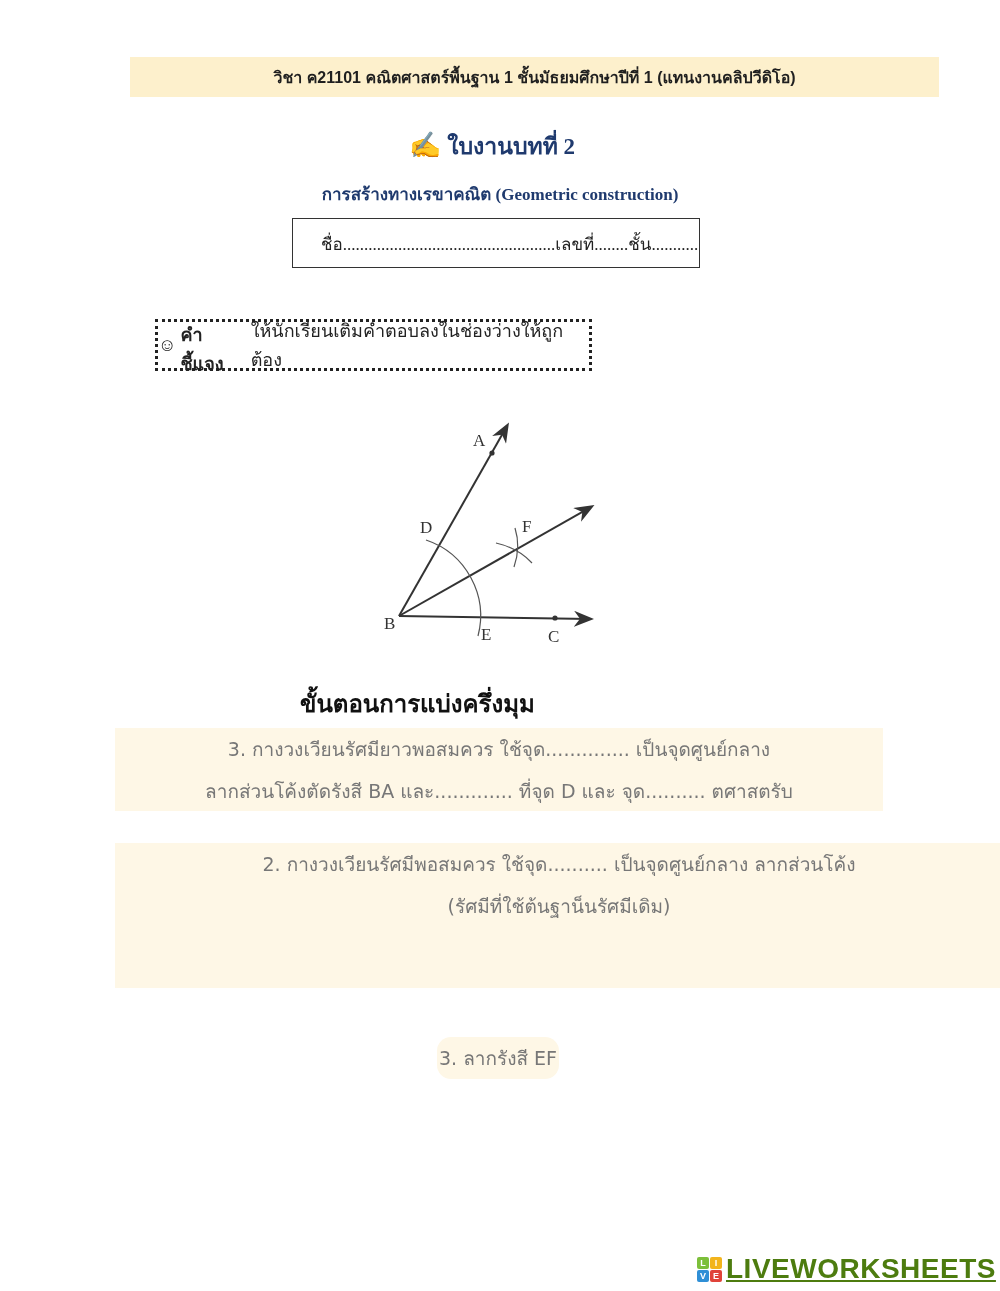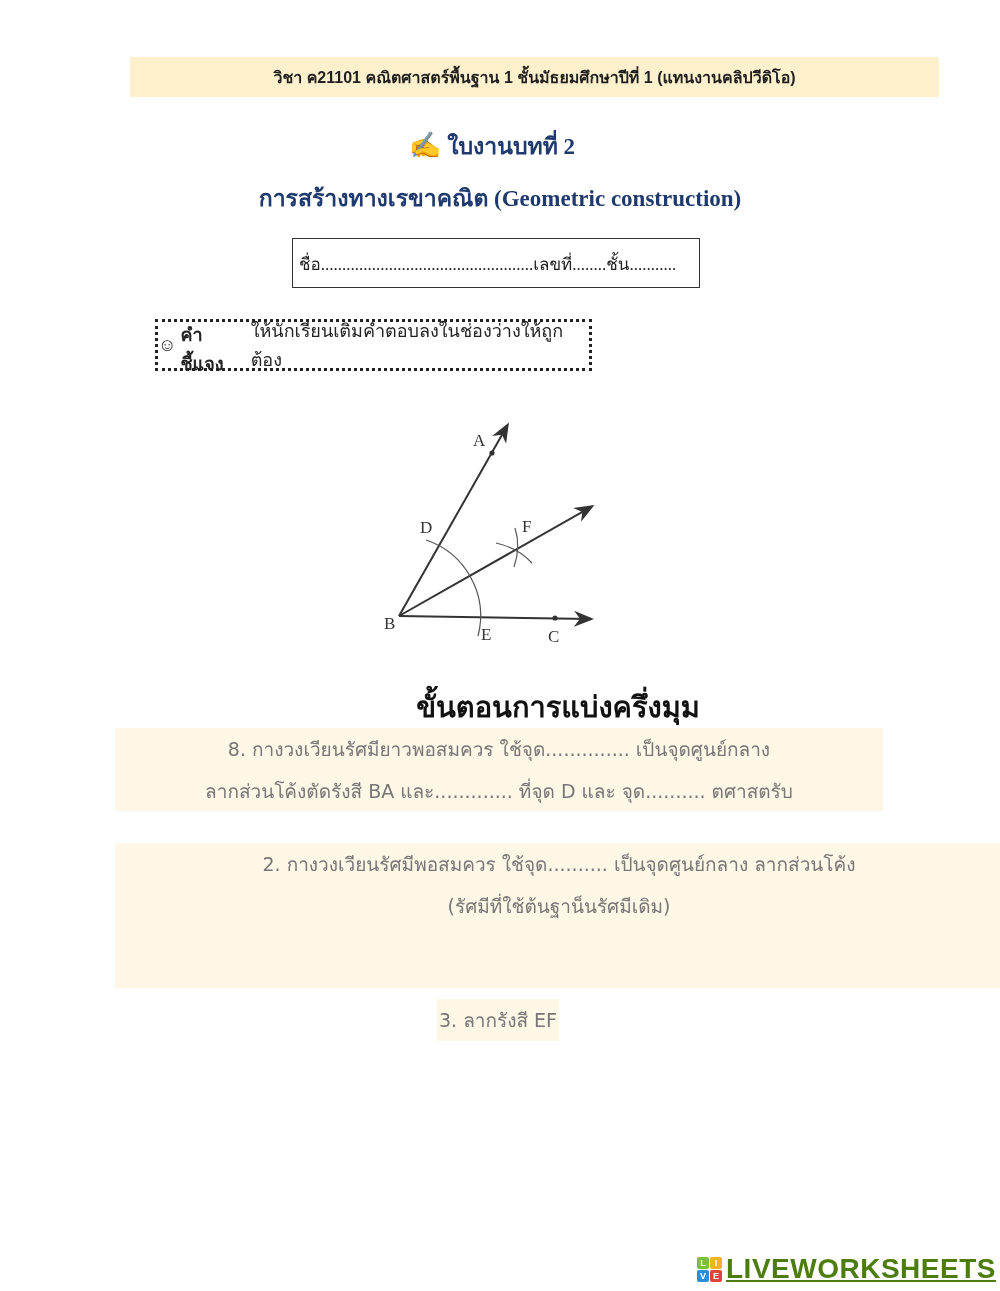--- a/index.html
+++ b/index.html
@@ -13,46 +13,46 @@
       display: flex; align-items: center; justify-content: center;
       font-family: "Liberation Sans", sans-serif; font-weight: bold; font-size: 16px; color: #1f1f1f;
     }
     .sheet-title {
       left: 292px; top: 128px; width: 400px; text-align: center;
       font-family: "Liberation Serif", serif; font-weight: bold; font-size: 23px; color: #1f3a6e;
     }
     .sheet-title .pen { font-size: 26px; color: #222; margin-right: 6px; }
     .sheet-subtitle {
       left: 250px; top: 180px; width: 500px; text-align: center;
-      font-family: "Liberation Serif", serif; font-weight: bold; font-size: 23px; color: #1f3a6e;
+      font-family: "Liberation Serif", serif; font-weight: bold; font-size: 17px; color: #1f3a6e;
     }
     .name-box {
       left: 292px; top: 218px; width: 408px; height: 50px; border: 1.5px solid #333;
-      box-sizing: border-box; display: flex; align-items: center; padding-left: 6px;
-      font-family: "Liberation Serif", serif; font-size: 17px; color: #222; margin-top: 20px;
+      box-sizing: border-box; display: flex; align-items: center; padding-left: 28px;
+      font-family: "Liberation Serif", serif; font-size: 17px; color: #222;
     }
     .instr-box {
       left: 155px; top: 319px; width: 437px; height: 52px; border: 3px dotted #222;
       box-sizing: border-box; display: flex; align-items: center; justify-content: center;
       font-family: "Liberation Serif", serif; font-size: 18px; color: #222;
     }
     .instr-box b { margin: 8px 6px 0 4px; }
     .figure { left: 370px; top: 415px; width: 240px; height: 240px; }
     .figure text { font-family: "Liberation Serif", serif; font-size: 17px; fill: #333; }
     .steps-heading {
-      left: 300px; top: 684px; width: 400px; text-align: right;
-      font-family: Liberation Sans, sans-serif; font-weight: bold; font-size: 29px; color: #111;
+      left: 300px; top: 684px; width: 400px; text-align: left;
+      font-family: Liberation Sans, sans-serif; font-weight: bold; font-size: 24px; color: #111;
     }
     .step-box {
       background: #fef7e6; box-sizing: border-box; text-align: center;
       font-family: "DejaVu Sans", sans-serif; font-size: 19px; color: #777; line-height: 42px;
     }
     .step1 { left: 115px; top: 728px; width: 768px; height: 83px; padding-top: 0px; }
     .step2 { left: 115px; top: 843px; width: 888px; height: 145px; }
-    .step3 { left: 437px; top: 999px; width: 122px; height: 42px; line-height: 42px; }
+    .step3 { left: 437px; top: 1037px; width: 122px; height: 42px; line-height: 42px; border-radius: 14px; }
     .brand {
       left: 697px; top: 1253px; display: flex; align-items: center;
     }
     .brand-grid { display: grid; grid-template-columns: 12px 12px; grid-template-rows: 12px 12px; gap: 1px; margin-right: 4px; }
     .brand-grid span {
       display: flex; align-items: center; justify-content: center;
       font-family: "Liberation Sans", sans-serif; font-weight: bold; font-size: 9px; color: #fff; border-radius: 2px;
     }
     .brand-text {
       font-family: "Liberation Sans", sans-serif; font-weight: bold; font-size: 28px;
@@ -108,21 +108,21 @@
     <text x="178" y="227">C</text>
     <text x="50" y="118">D</text>
     <text x="111" y="225">E</text>
     <text x="152" y="117">F</text>
   </svg>
 </div>
 
 <div class="abs steps-heading">ขั้นตอนการแบ่งครึ่งมุม</div>
 
 <div class="abs step-box step1">
-  <div>8. กางวงเวียนรัศมียาวพอสมควร ใช้จุด.............. เป็นจุดศูนย์กลาง</div>
+  <div>3. กางวงเวียนรัศมียาวพอสมควร ใช้จุด.............. เป็นจุดศูนย์กลาง</div>
   <div>ลากส่วนโค้งตัดรังสี BA และ............. ที่จุด D และ จุด.......... ตศาสตรับ</div>
 </div>
 
 <div class="abs step-box step2">
   <div>2. กางวงเวียนรัศมีพอสมควร ใช้จุด.......... เป็นจุดศูนย์กลาง ลากส่วนโค้ง</div>
   <div>(รัศมีที่ใช้ต้นฐาน็นรัศมีเดิม)</div>
 </div>
 
 <div class="abs step-box step3">
   <div>3. ลากรังสี EF</div>

